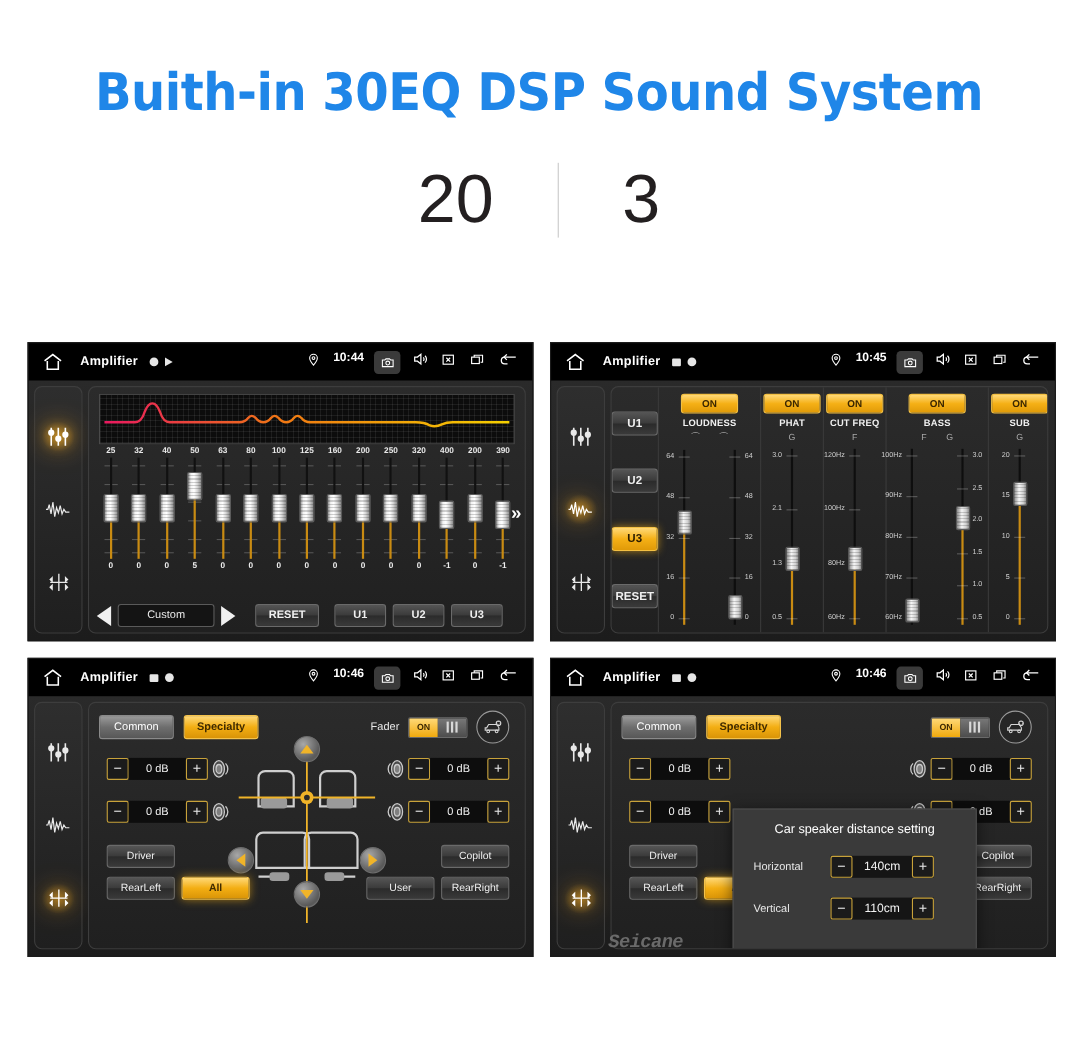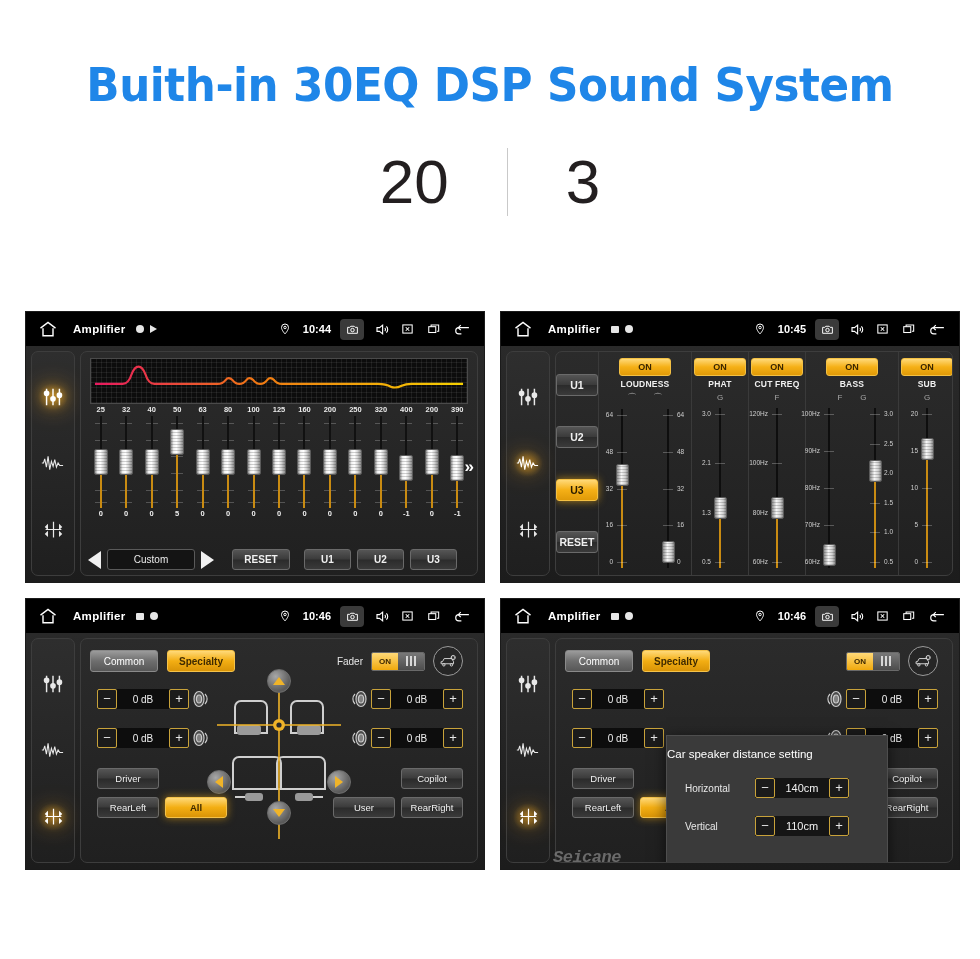--- a/index.html
+++ b/index.html
@@ -90,21 +90,21 @@
   .sb-mini-icons { display: flex; gap: 6px; align-items: center; }
   .sb-sq { width: 8px; height: 7px; background: #e6e6e6; border-radius: 1px; }
   .sb-dot { width: 8px; height: 8px; background: #e6e6e6; border-radius: 50%; }
   .sb-tri {
     width: 0; height: 0;
     border-left: 7px solid #e6e6e6;
     border-top: 4px solid transparent;
     border-bottom: 4px solid transparent;
   }
   .sb-right {
-    margin-left: auto; display: flex; align-items: center; gap: 9px;
+    margin-left: auto; display: flex; gap: 9px;
   }
   .sb-time { color: #fff; font-size: 11px; font-weight: bold; }
   .sb-icon { width: 17px; height: 16px; display: flex; align-items: center; justify-content: center; }
   .sb-cam {
     background: #3a3a3a; border-radius: 4px; padding: 3px 4px;
     width: 24px; height: 21px;
   }
 
   
   .pbody {
@@ -338,21 +338,21 @@
     box-shadow: 0 0 9px rgba(243,174,19,.6);
   }
 
   
   .dialog {
     position: absolute; left: 110px; top: 60px; width: 222px; height: 160px;
     background: #3a3a3a; border: 1px solid #4e4e4e;
     box-shadow: 0 3px 14px rgba(0,0,0,.6);
     z-index: 20;
   }
-  .dlg-title { color:#fff; font-size: 11.5px; padding-top: 12px; }
+  .dlg-title { color:#fff; font-size: 11.5px; text-align:center; padding-top: 12px; }
   .dlg-row { display:flex; align-items:center; gap: 12px; padding: 0 18px; margin-top: 18px; }
   .dlg-label { color:#e8e8e8; font-size: 10px; width: 58px; }
   .dlg-stepper { display:flex; align-items:center; background:#151515; }
   .dlg-val { width: 54px; text-align:center; color:#f2f2f2; font-size: 11px; }
   .dlg-confirm {
     position:absolute; left: 50%; transform: translateX(-50%); bottom: 10px;
     width: 72px; height: 22px; border-radius: 3px;
     background: linear-gradient(180deg,#b5b5b5 0%,#8d8d8d 50%,#6f6f6f 100%);
     border:1px solid #9d9d9d; color:#1d1d1d; font-size:10.5px;
     display:flex; align-items:center; justify-content:center;

